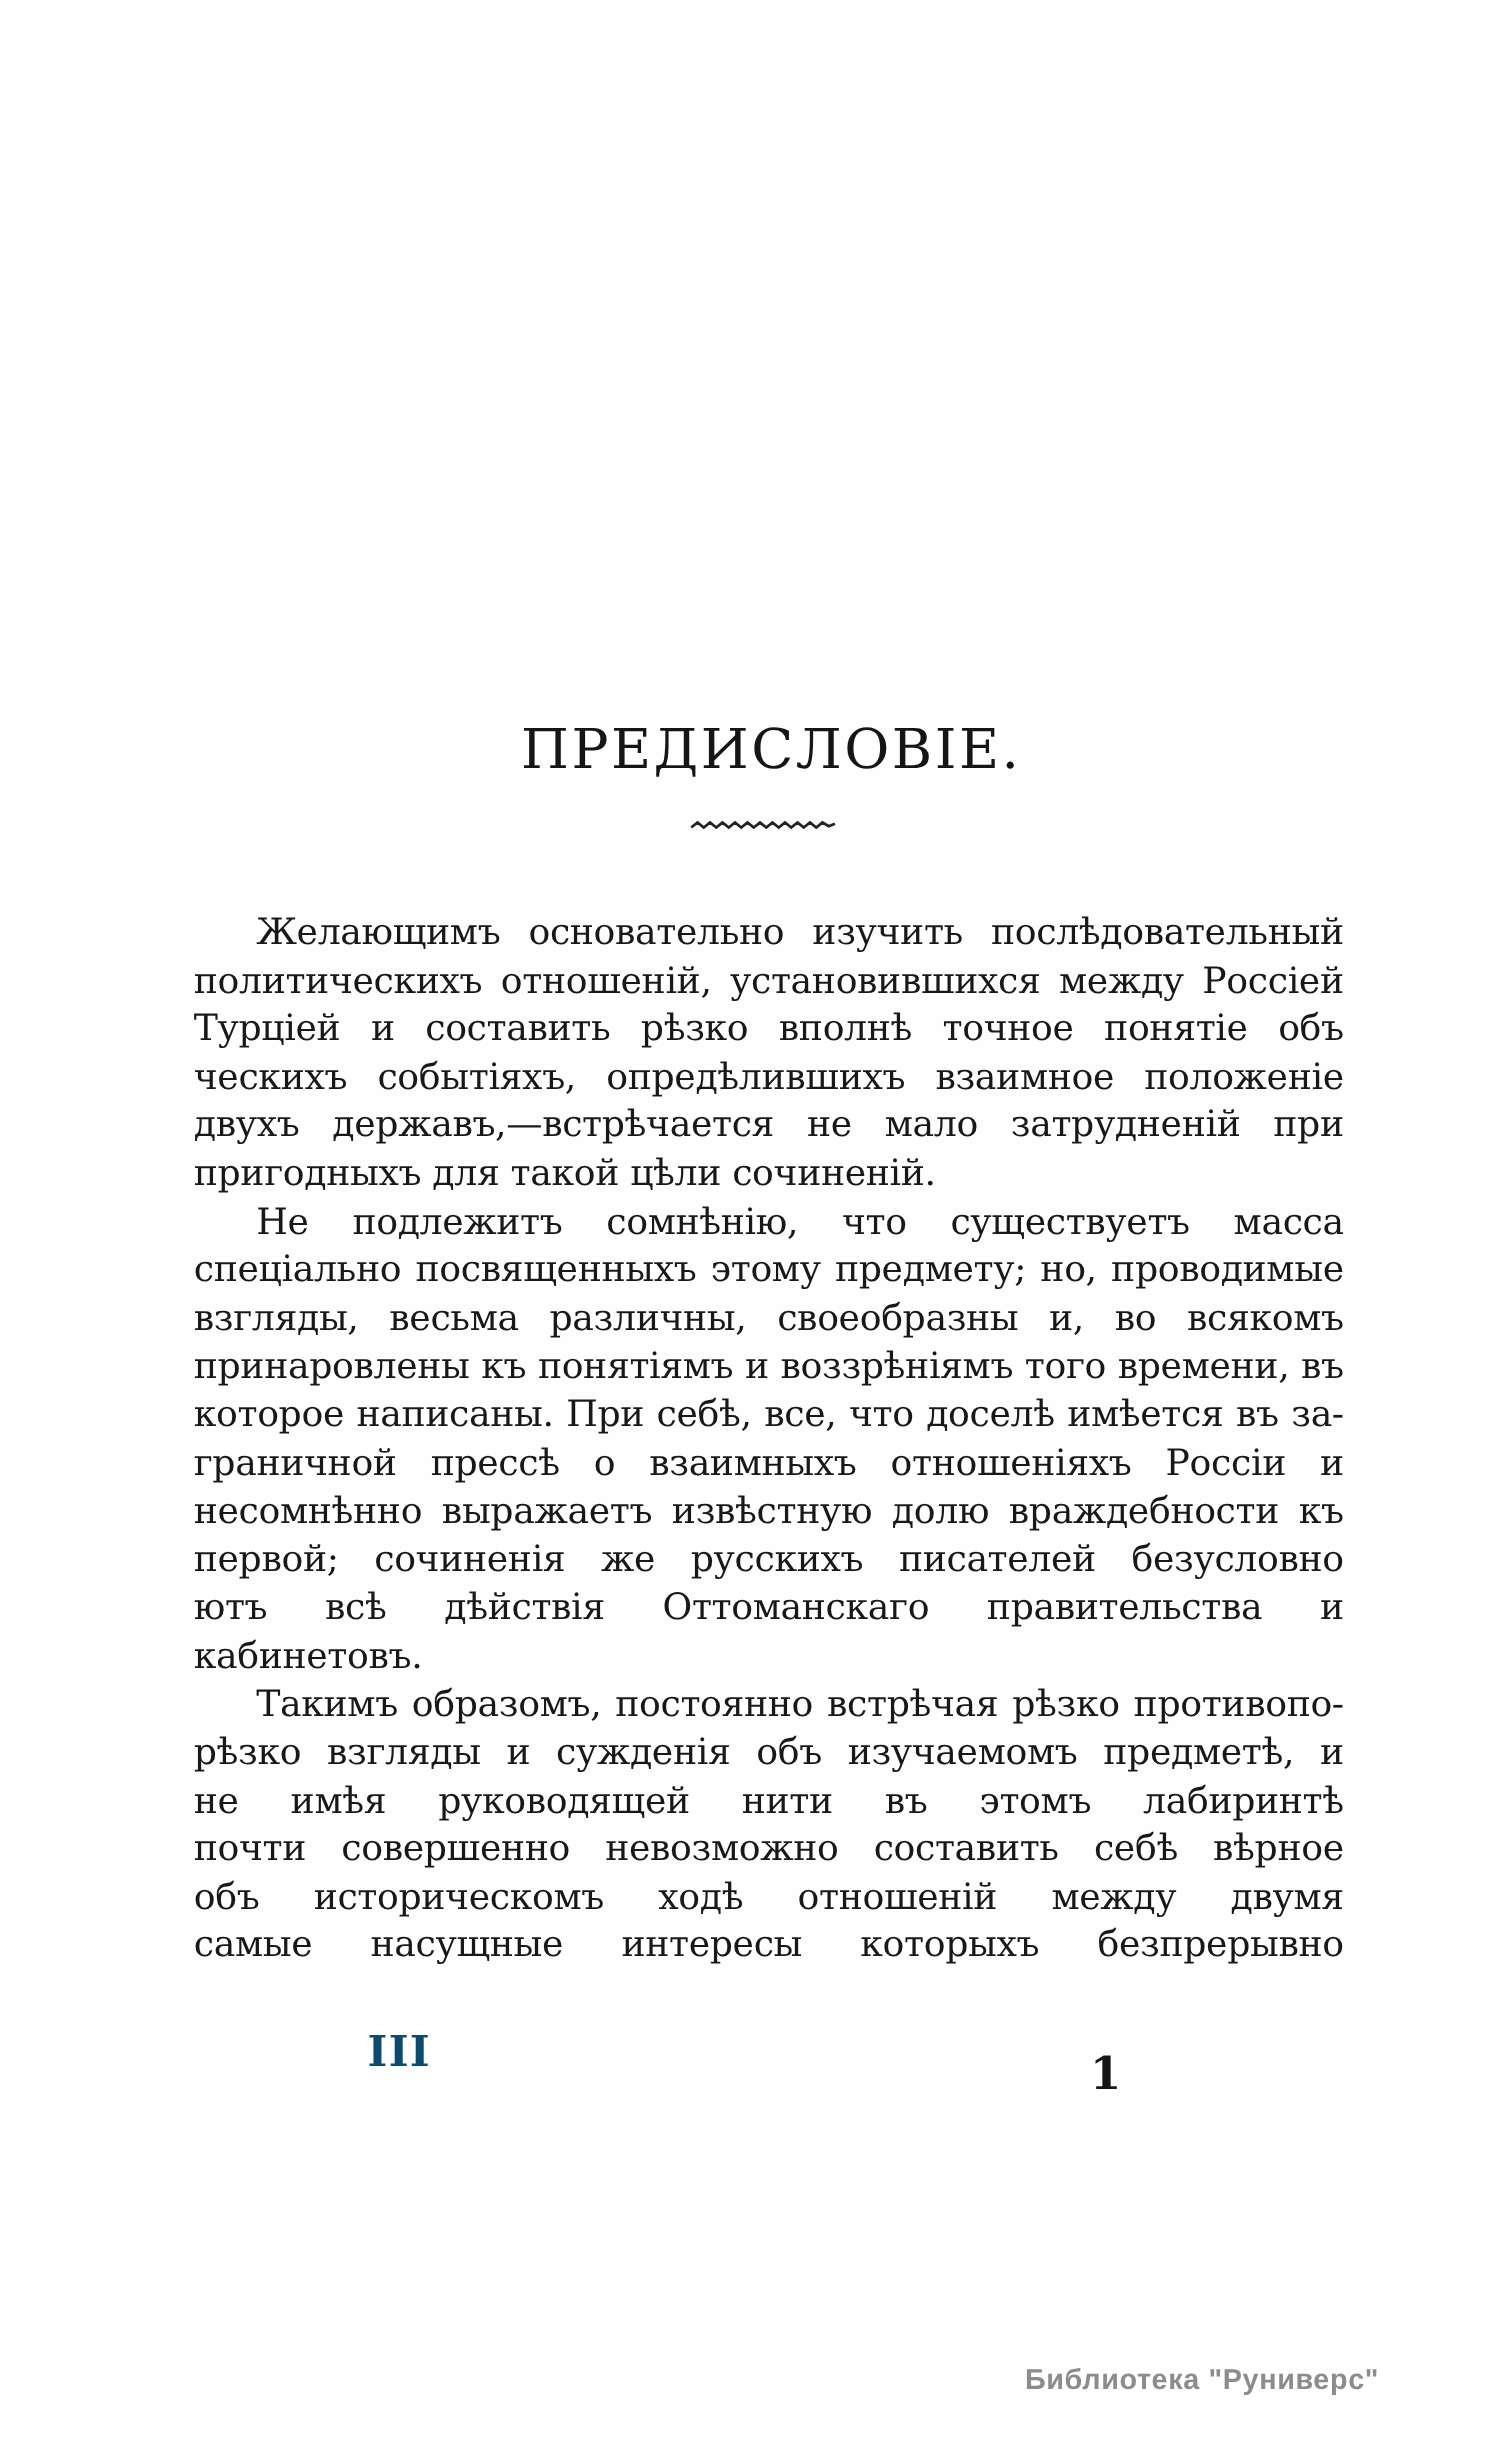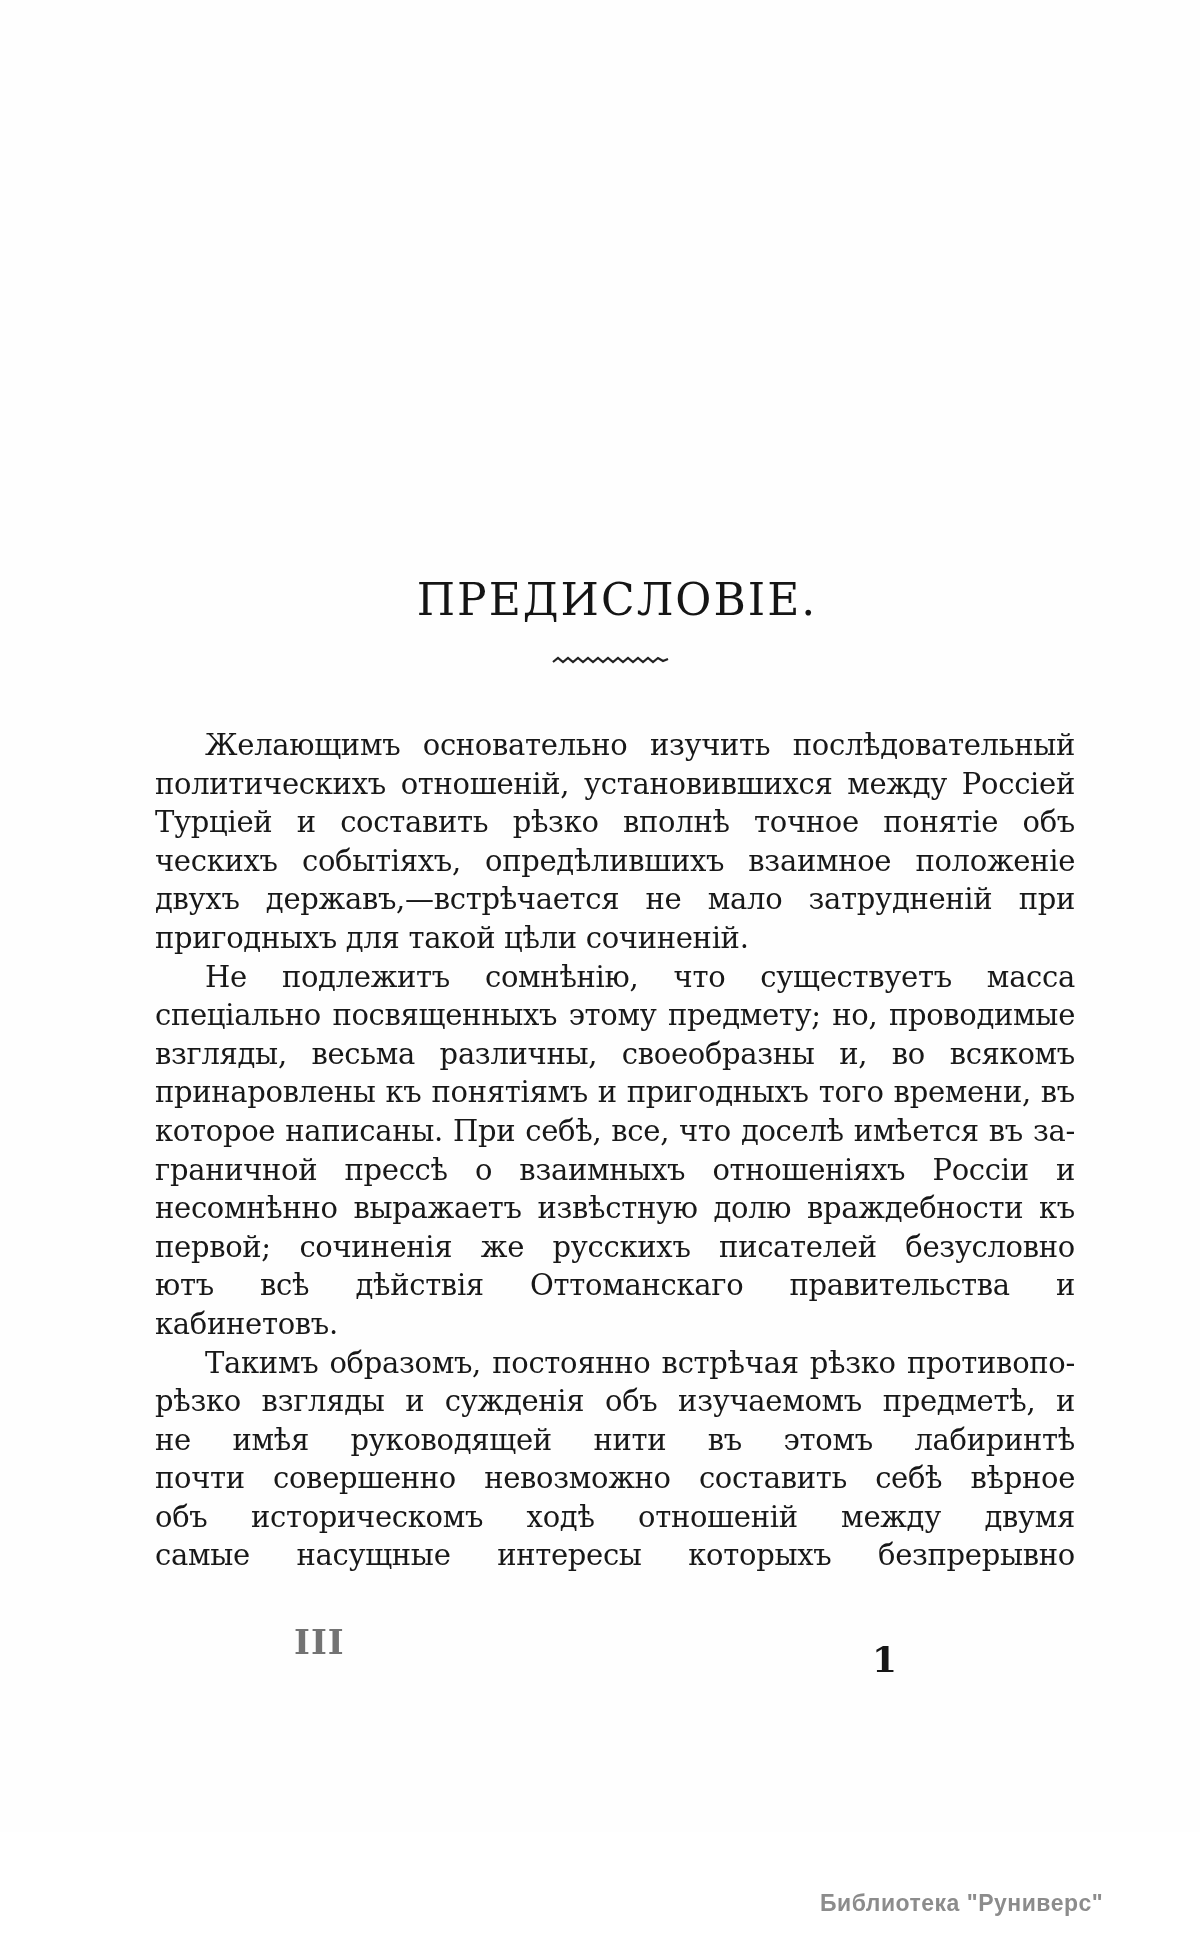--- a/index.html
+++ b/index.html
@@ -47,21 +47,21 @@
     overflow: hidden;
     text-align: justify;
     text-align-last: justify;
   }
   .text-line.p-first { text-indent: 50px; }
   .text-line.p-last  { text-align: left; text-align-last: left; }
   .signature-mark {
     position: absolute;
     left: 294px; top: 1622px;
     font-size: 34px; font-weight: bold;
-    color: #737373;
+    color: #0c4a6e;
     letter-spacing: 1px;
   }
   .page-number {
     position: absolute;
     left: 872px; top: 1638px;
     font-size: 36px; font-weight: bold;
     color: #161616;
   }
   .watermark {
     position: absolute;
@@ -90,21 +90,21 @@
     <div class="text-line p-first">Желающимъ основательно изучить послѣдовательный ходъ</div>
     <div class="text-line">политическихъ отношеній, установившихся между Россіей и</div>
     <div class="text-line">Турціей и составить рѣзко вполнѣ точное понятіе объ истори-</div>
     <div class="text-line">ческихъ событіяхъ, опредѣлившихъ взаимное положеніе этихъ</div>
     <div class="text-line">двухъ державъ,—встрѣчается не мало затрудненій при выборѣ</div>
     <div class="text-line p-last">пригодныхъ для такой цѣли сочиненій.</div>
 
     <div class="text-line p-first">Не подлежитъ сомнѣнію, что существуетъ масса изданій,</div>
     <div class="text-line">спеціально посвященныхъ этому предмету; но, проводимые ими</div>
     <div class="text-line">взгляды, весьма различны, своеобразны и, во всякомъ случаѣ,</div>
-    <div class="text-line">принаровлены къ понятіямъ и пригодныхъ того времени, въ</div>
+    <div class="text-line">принаровлены къ понятіямъ и воззрѣніямъ того времени, въ</div>
     <div class="text-line">которое написаны. При себѣ, все, что доселѣ имѣется въ за-</div>
     <div class="text-line">граничной прессѣ о взаимныхъ отношеніяхъ Россіи и Турціи,</div>
     <div class="text-line">несомнѣнно выражаетъ извѣстную долю враждебности къ</div>
     <div class="text-line">первой; сочиненія же русскихъ писателей безусловно порица-</div>
     <div class="text-line">ютъ всѣ дѣйствія Оттоманскаго правительства и европейскихъ</div>
     <div class="text-line p-last">кабинетовъ.</div>
 
     <div class="text-line p-first">Такимъ образомъ, постоянно встрѣчая рѣзко противопо-</div>
     <div class="text-line">рѣзко взгляды и сужденія объ изучаемомъ предметѣ, и</div>
     <div class="text-line">не имѣя руководящей нити въ этомъ лабиринтѣ противорѣчій—</div>

